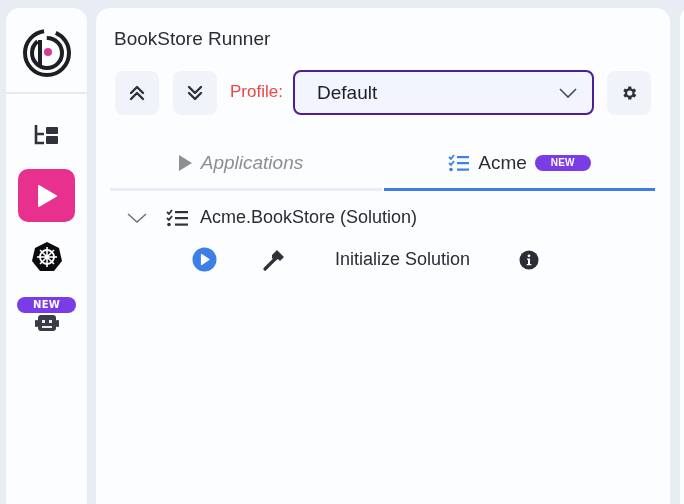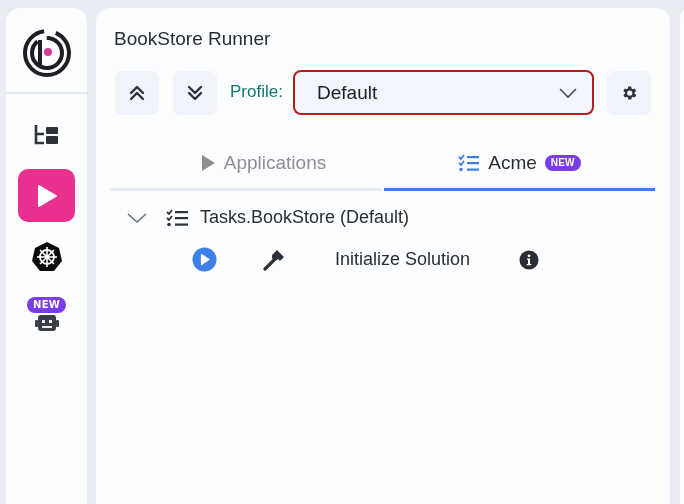--- a/index.html
+++ b/index.html
@@ -20,21 +20,21 @@
     .sidebar-divider { height: 2px; background: #e6e9f2; margin: 0; }
     .side-item {
       position: absolute; left: 12px; width: 57px; height: 53px;
       display: flex; align-items: center; justify-content: center;
       border-radius: 10px; cursor: pointer;
     }
     .side-item.active { background: #e8318f; }
     .new-badge {
       display: inline-block; background: #7a3ce6; color: #fff;
       font-size: 10px; font-weight: bold; border-radius: 9px;
-      padding: 2px 6px; line-height: 12px; letter-spacing: 0.2px;
+      padding: 2px 16px; line-height: 12px; letter-spacing: 0.2px;
     }
 
     
     .main {
       position: absolute; left: 96px; top: 8px; width: 574px; height: 510px;
       background: #fcfdfe; border-radius: 14px 14px 0 0;
     }
     .right-panel {
       position: absolute; left: 680px; top: 8px; width: 20px; height: 510px;
       background: #fcfdfe; border-radius: 10px 0 0 0;
@@ -43,37 +43,37 @@
       position: absolute; left: 18px; top: 20px;
       font-size: 19px; color: #2a2d36; font-family: "Liberation Sans", sans-serif;
     }
     .icon-btn {
       position: absolute; top: 63px; width: 44px; height: 44px;
       background: #f1f3fa; border-radius: 8px;
       display: flex; align-items: center; justify-content: center; cursor: pointer;
     }
     .profile-label {
       position: absolute; left: 134px; top: 74px;
-      font-size: 17px; color: #0f766e; font-family: "Liberation Sans", sans-serif;
+      font-size: 17px; color: #ef4444; font-family: "Liberation Sans", sans-serif;
     }
     .profile-select {
       position: absolute; left: 197px; top: 62px; width: 301px; height: 45px;
-      background: #f2f5fd; border: 2px solid #b91c1c; border-radius: 8px;
+      background: #f2f5fd; border: 2px solid #4c1d95; border-radius: 8px;
       display: flex; align-items: center; padding-left: 22px; cursor: pointer;
     }
     .profile-value { font-size: 19px; color: #1d1f24; font-family: "Liberation Sans", sans-serif; }
     .profile-chevron { position: absolute; right: 14px; top: 12px; }
 
     
     .tab {
       position: absolute; top: 130px; height: 50px;
       display: flex; align-items: center; justify-content: center; cursor: pointer;
       font-size: 19px; font-family: "Liberation Sans", sans-serif;
     }
-    .tab-apps { left: 30px; width: 274px; color: #8d8f94; }
+    .tab-apps { left: 7px; width: 274px; color: #8d8f94; font-style: italic; }
     .tab-tasks { left: 288px; width: 271px; color: #2a2d36; }
     .tab-underline-grey { position: absolute; left: 14px; top: 180px; width: 272px; height: 3px; background: #e8ecf5; }
     .tab-underline-blue { position: absolute; left: 288px; top: 180px; width: 271px; height: 3px; background: #3d7fe6; }
     .tab-icon { margin-right: 8px; display: inline-flex; }
 
     
     .tree-row { position: absolute; display: flex; align-items: center; font-size: 18px; font-family: "Liberation Sans", sans-serif; color: #2a2d36; }
     .tree-root { left: 30px; top: 199px; }
     .tree-child { left: 96px; top: 239px; gap: 39px; }
     .tree-row > * { margin-right: 10px; }
@@ -193,21 +193,21 @@
         <path d="M2 4 L11 12 L20 4" fill="none" stroke="#6b6e76" stroke-width="1.4"></path>
       </svg>
       <svg width="24" height="18" viewBox="0 0 24 18">
         <path d="M1 3 L3 5 L6 1" fill="none" stroke="#2f323a" stroke-width="1.8"></path>
         <path d="M1 9 L3 11 L6 7" fill="none" stroke="#2f323a" stroke-width="1.8"></path>
         <circle cx="3" cy="15.5" r="1.8" fill="#2f323a"></circle>
         <rect x="9" y="2" width="13" height="2.2" fill="#2f323a"></rect>
         <rect x="9" y="8" width="13" height="2.2" fill="#2f323a"></rect>
         <rect x="9" y="14.5" width="13" height="2.2" fill="#2f323a"></rect>
       </svg>
-      <span>Tasks.BookStore (Default)</span>
+      <span>Acme.BookStore (Solution)</span>
     </div>
 
     <div class="tree-row tree-child">
       <svg width="25" height="25" viewBox="0 0 25 25" style="margin-right:6px;">
         <circle cx="12.5" cy="12.5" r="12" fill="#3d7fe6"></circle>
         <path d="M9.5 7.5 L17 12.5 L9.5 17.5 Z" fill="#fff" stroke="#fff" stroke-width="1.2" stroke-linejoin="round"></path>
       </svg>
       <svg width="24" height="24" viewBox="0 0 24 24">
         <path d="M3 21 L13 11" stroke="#2f323a" stroke-width="3.2" stroke-linecap="round"></path>
         <path d="M10 7 L15 2 L22 9 L18 13 L16 11 L13 13 L10 10 Z" fill="#2f323a"></path>

